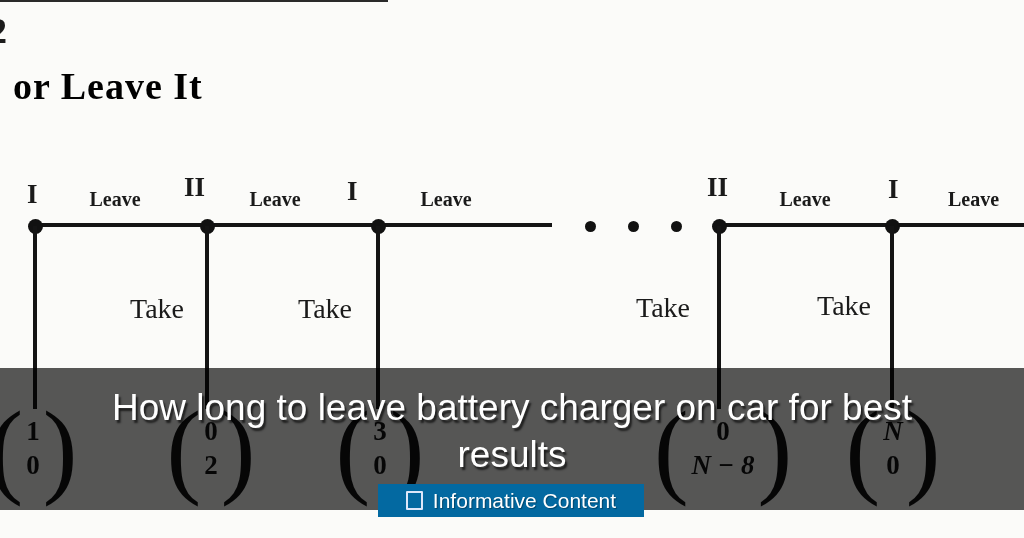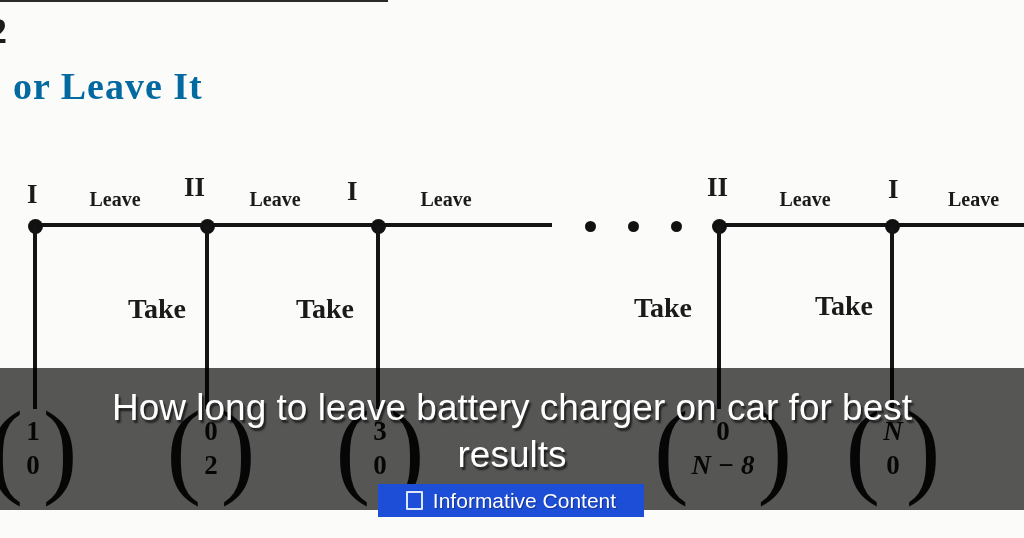--- a/index.html
+++ b/index.html
@@ -3,48 +3,48 @@
 <meta charset="utf-8">
 <style>
   html,body{margin:0;padding:0;background:#888;}
   #stage{
     position:relative;width:1024px;height:538px;overflow:hidden;
     background:#fbfbf9;font-family:"Liberation Serif",serif;color:#161616;
   }
   
   .top-edge-line{position:absolute;left:0;top:0;width:388px;height:2px;background:#2a2a2a;}
   .page-number{position:absolute;left:-11px;top:10px;font-size:36px;font-weight:700;color:#1c1c1c;}
-  .heading{position:absolute;left:13px;top:64px;font-size:38px;font-weight:700;color:#0369a1;letter-spacing:1px;}
+  .heading{position:absolute;left:13px;top:64px;font-size:38px;font-weight:700;color:#000000;letter-spacing:1px;}
   
   .hline{position:absolute;top:223px;height:4px;background:#141414;}
   .hline.seg-a{left:33px;width:519px;}
   .hline.seg-b{left:717px;width:307px;}
   .vline{position:absolute;top:226px;height:183px;width:4px;background:#141414;}
   .node-dot{position:absolute;top:219px;width:15px;height:15px;border-radius:50%;background:#111;}
   .ellipsis-dot{position:absolute;top:221px;width:11px;height:11px;border-radius:50%;background:#111;}
   .node-label{position:absolute;font-size:27px;font-weight:700;color:#1a1a1a;}
   .leave-label{position:absolute;top:188px;width:90px;text-align:center;font-size:20px;font-weight:700;color:#1a1a1a;}
-  .take-label{position:absolute;top:293px;width:90px;text-align:center;font-size:28px;font-weight:700;color:#1a1a1a;}
+  .take-label{position:absolute;top:293px;width:90px;text-align:center;font-size:28px;font-weight:400;color:#1a1a1a;}
   .take-label.cut{left:-52px;text-align:left;width:80px;}
   
   .vec{position:absolute;top:408px;transform:translateX(-50%);display:flex;align-items:center;color:#141414;}
   .vec .paren{font-family:"Liberation Serif",serif;font-size:104px;font-weight:400;line-height:80px;transform:scaleY(1.02);}
   .vec .vals{display:flex;flex-direction:column;align-items:center;justify-content:center;gap:7px;
              font-size:27px;font-weight:700;line-height:1;padding:0 3px;white-space:nowrap;}
   .vec .vals .it{font-style:italic;}
   
   .overlay{position:absolute;left:0;top:368px;width:1024px;height:142px;background:rgba(0,0,0,0.66);}
   .caption{
     position:absolute;left:0;right:0;top:17px;margin:0 auto;max-width:900px;
     text-align:center;font-family:"Liberation Sans",sans-serif;font-size:37px;line-height:1.26;
     color:#ffffff;text-shadow:2px 3px 2px rgba(0,0,0,0.65);
   }
   .badge{
     position:absolute;left:378px;top:116px;width:266px;height:33px;
-    background:#1d4ed8;display:flex;align-items:center;justify-content:center;
+    background:#0369a1;display:flex;align-items:center;justify-content:center;
     font-family:"Liberation Sans",sans-serif;font-size:21px;color:#ffffff;
     text-shadow:1px 1px 1px rgba(0,0,0,0.35);cursor:pointer;
   }
   .badge .sq{display:inline-block;width:13px;height:15px;border:2px solid #dde7fa;margin-right:10px;border-radius:1px;}
 </style>
 </head>
 <body>
 
 <div id="stage">
 

